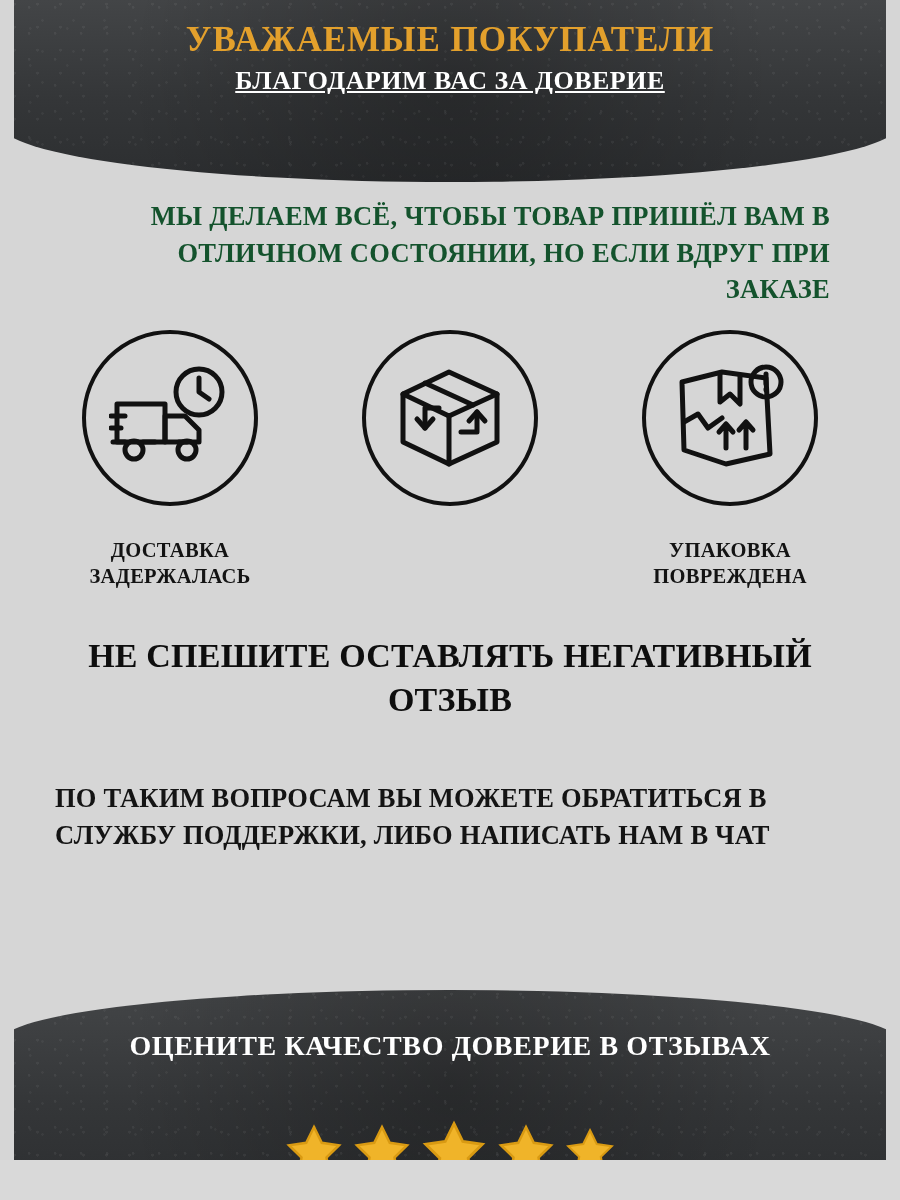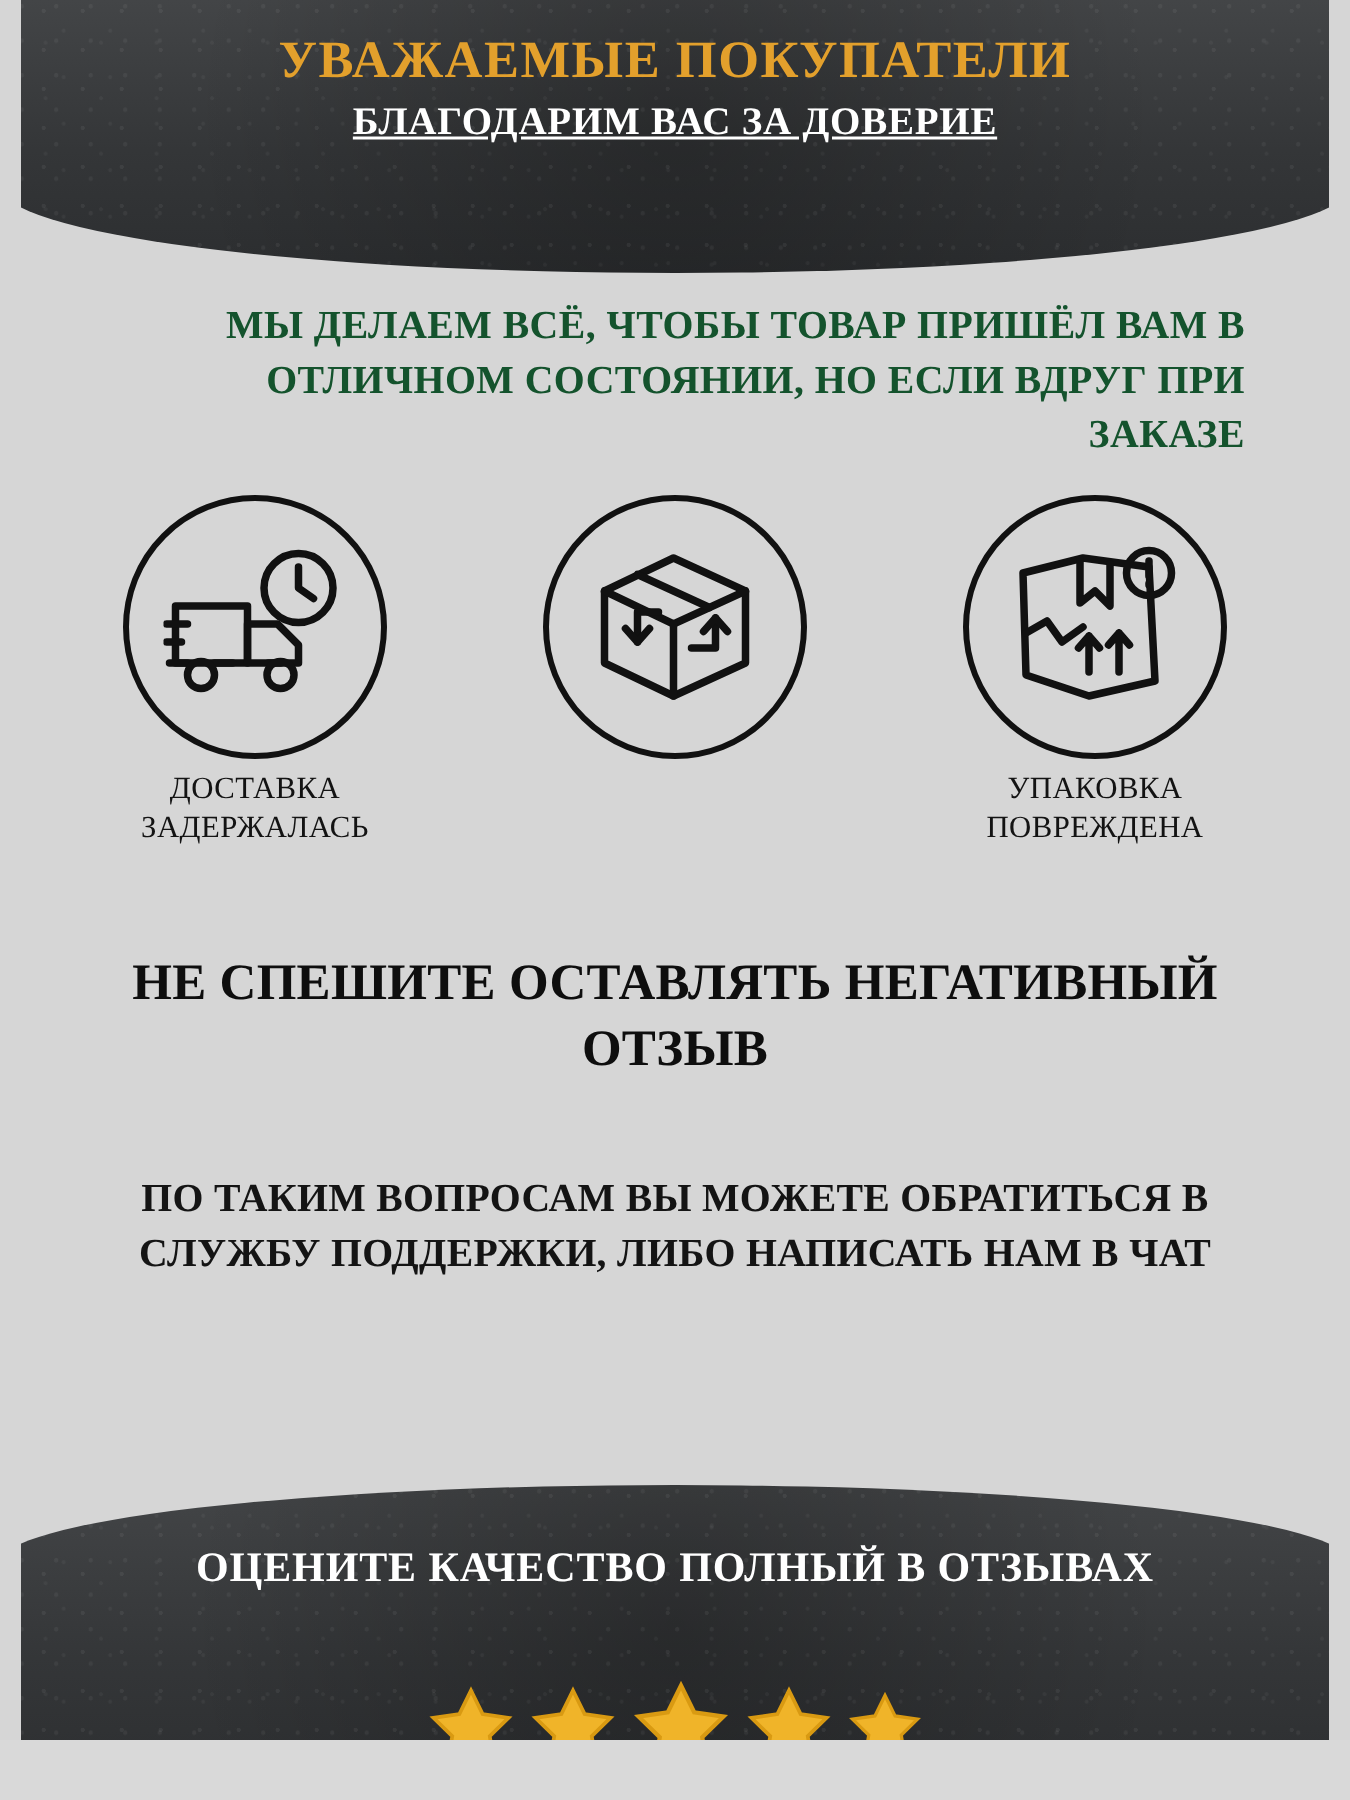--- a/index.html
+++ b/index.html
@@ -120,24 +120,24 @@
     width: 168px;
     height: 168px;
     border: 4px solid #111;
     border-radius: 50%;
     display: flex;
     align-items: center;
     justify-content: center;
     background: transparent;
   }
   .icon-caption {
-    margin-top: 8px;
+    margin-top: 32px;
     text-align: center;
     font-size: 20.5px;
-    font-weight: normal;
+    font-weight: bold;
     line-height: 1.25;
     color: #131313;
     letter-spacing: .3px;
   }
 
   
   .headline {
     position: absolute;
     top: 634px;
     left: 60px;
@@ -149,21 +149,21 @@
     color: #0e0e0e;
     letter-spacing: .2px;
   }
 
   
   .support {
     position: absolute;
     top: 780px;
     left: 55px;
     width: 790px;
-    text-align: center;
+    text-align: left;
     font-size: 26.5px;
     font-weight: bold;
     line-height: 1.38;
     color: #141414;
     letter-spacing: .2px;
   }
 
   
   .footer-text {
     position: absolute;
@@ -278,21 +278,21 @@
       </div>
       <div class="icon-caption">УПАКОВКА ПОВРЕЖДЕНА</div>
     </div>
 
   </div>
 
   <div class="headline">НЕ СПЕШИТЕ ОСТАВЛЯТЬ НЕГАТИВНЫЙ ОТЗЫВ</div>
 
   <div class="support">ПО ТАКИМ ВОПРОСАМ ВЫ МОЖЕТЕ ОБРАТИТЬСЯ В СЛУЖБУ ПОДДЕРЖКИ, ЛИБО НАПИСАТЬ НАМ В ЧАТ</div>
 
-  <div class="footer-text">ОЦЕНИТЕ КАЧЕСТВО ПОЛНЫЙ В ОТЗЫВАХ</div>
+  <div class="footer-text">ОЦЕНИТЕ КАЧЕСТВО ДОВЕРИЕ В ОТЗЫВАХ</div>
 
   <div class="stars">
     <svg class="star" width="62" height="60" viewBox="0 0 24 24">
         <path d="M12 2l3.1 6.3 6.9 1-5 4.9 1.2 6.9-6.2-3.3-6.2 3.3 1.2-6.9-5-4.9 6.9-1z" fill="#f0b429" stroke="#d99a12" stroke-width="1"></path>
       </svg>
     <svg class="star" width="62" height="60" viewBox="0 0 24 24">
         <path d="M12 2l3.1 6.3 6.9 1-5 4.9 1.2 6.9-6.2-3.3-6.2 3.3 1.2-6.9-5-4.9 6.9-1z" fill="#f0b429" stroke="#d99a12" stroke-width="1"></path>
       </svg>
     <svg class="star" width="70" height="68" viewBox="0 0 24 24">
         <path d="M12 2l3.1 6.3 6.9 1-5 4.9 1.2 6.9-6.2-3.3-6.2 3.3 1.2-6.9-5-4.9 6.9-1z" fill="#f0b429" stroke="#d99a12" stroke-width="1"></path>

